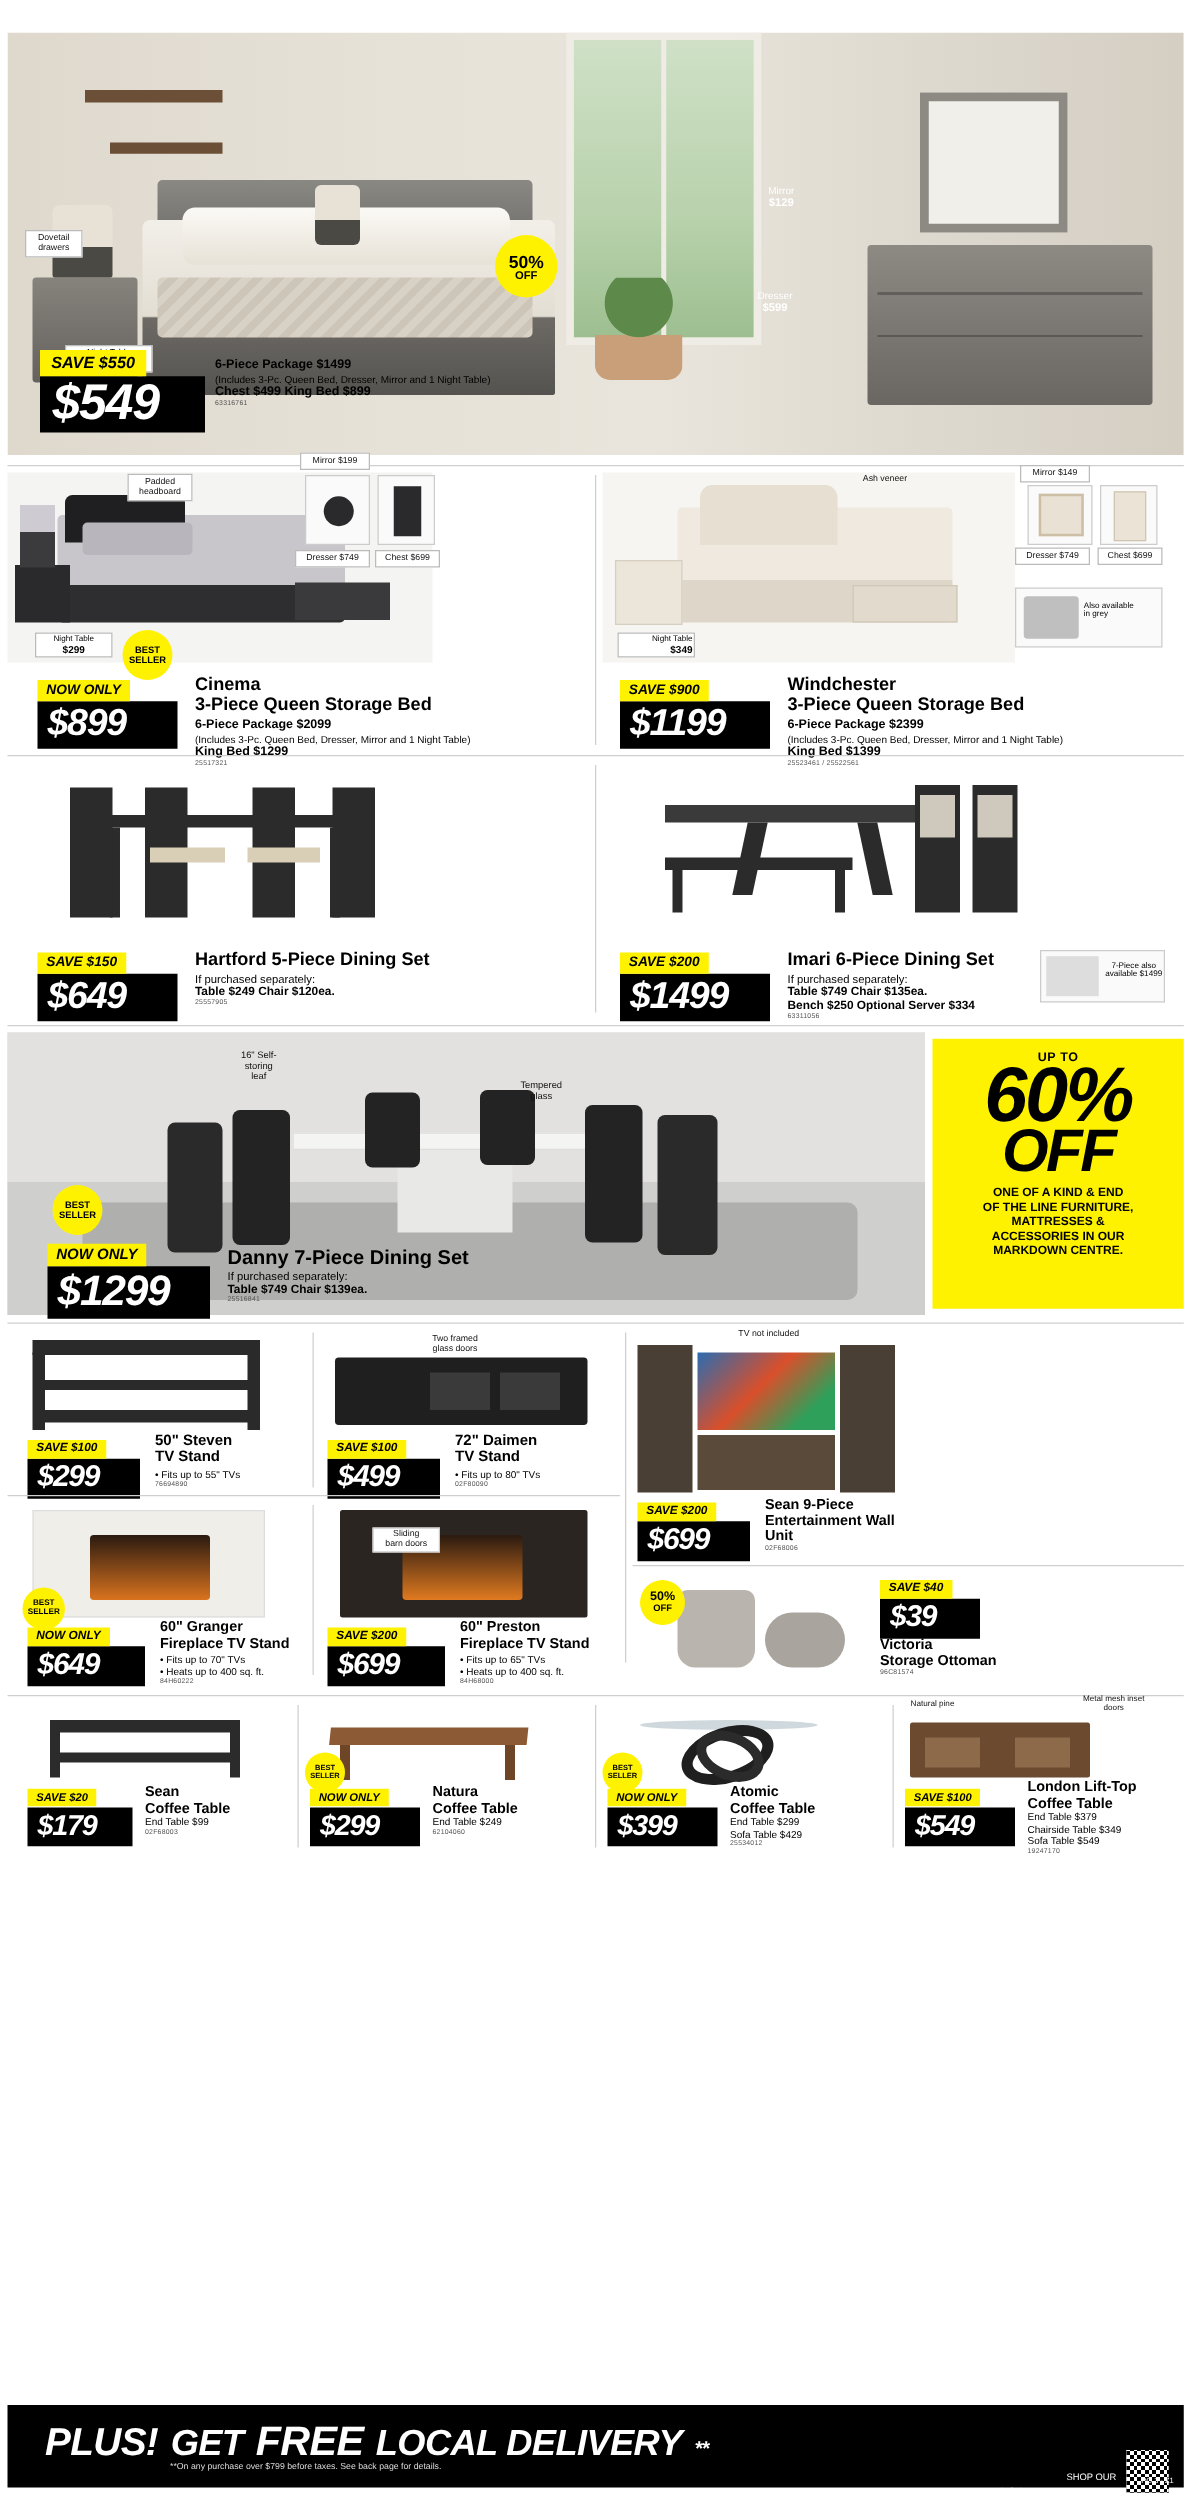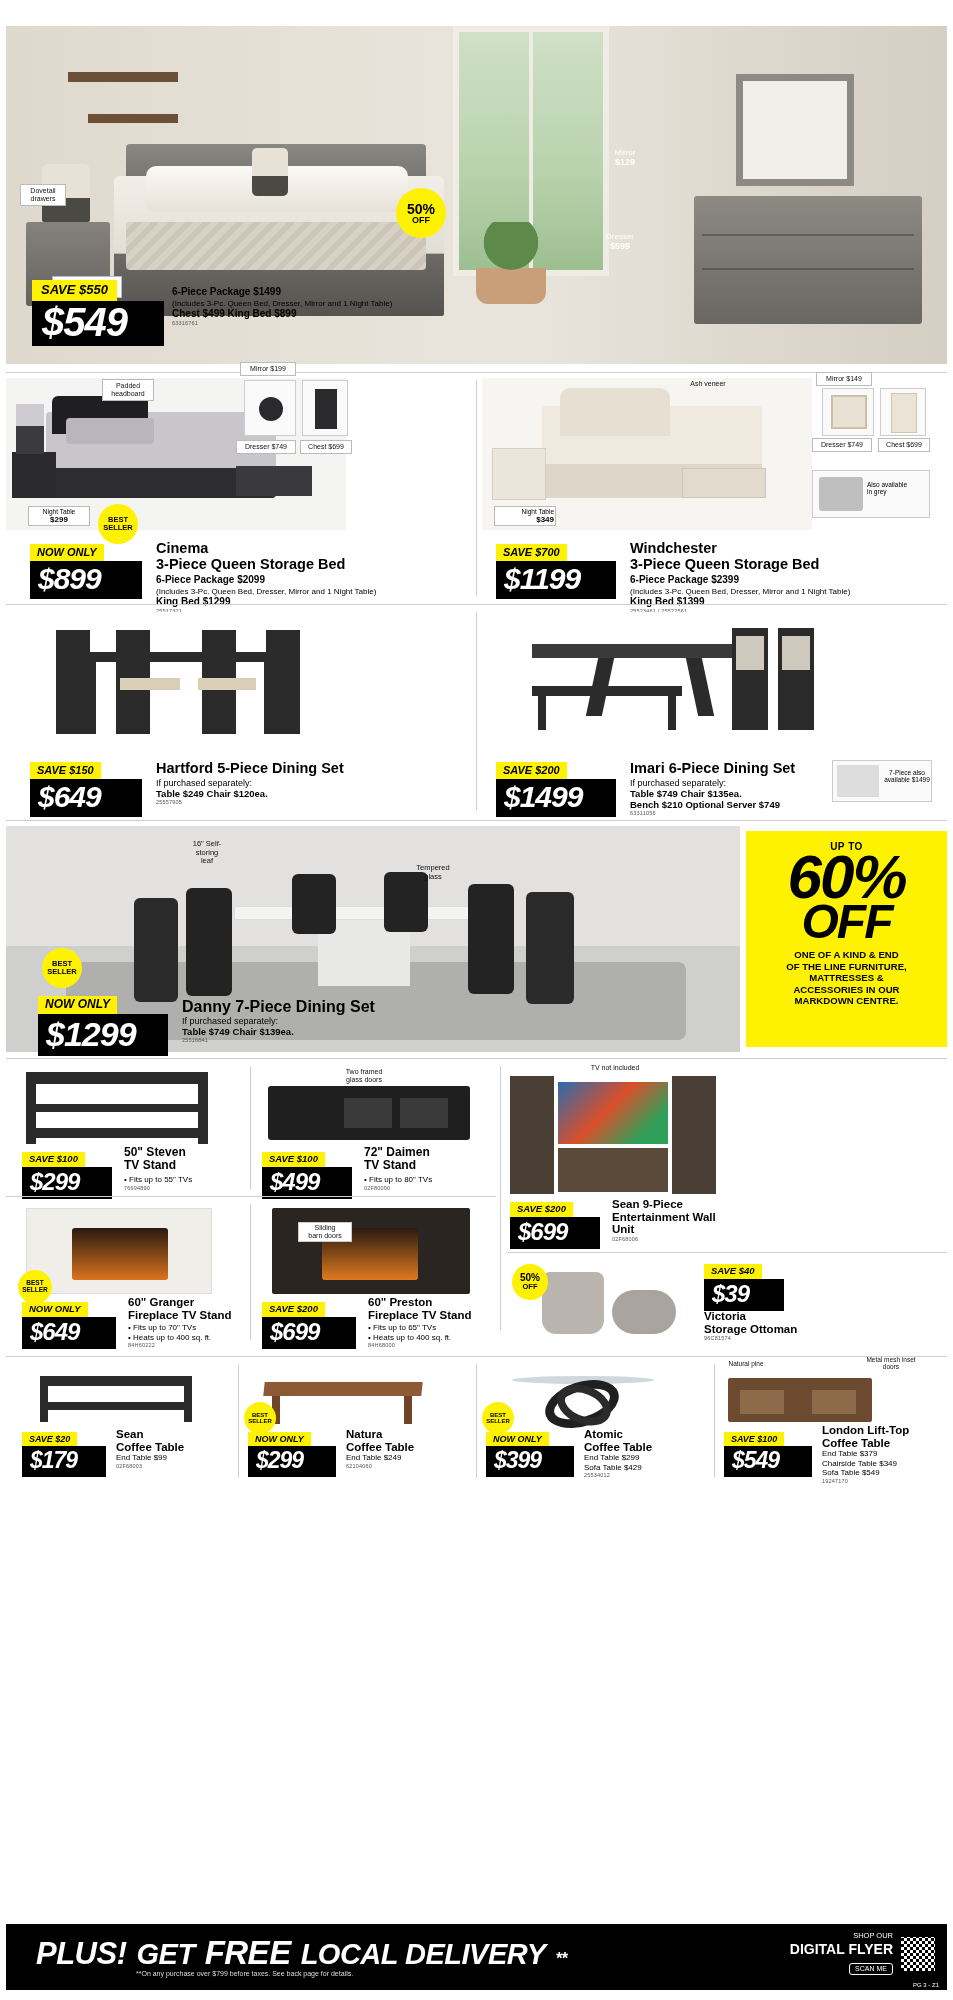--- a/index.html
+++ b/index.html
@@ -289,21 +289,21 @@
     <div class="callout" style="position:absolute;left:330px;top:60px;width:60px;">Dresser $749</div>
     <div class="callout" style="position:absolute;left:396px;top:60px;width:52px;">Chest $699</div>
 
     <div style="position:absolute;left:330px;top:92px;width:118px;height:48px;border:1px solid #ccc;background:#fafafa;">
       <div style="position:absolute;left:6px;top:6px;width:44px;height:34px;background:#bfbfbf;border-radius:3px;"></div>
       <div style="position:absolute;left:54px;top:10px;width:58px;font-size:6.5px;white-space:pre-line;line-height:1.15;">Also available
 in grey</div>
     </div>
 
     <div style="position:absolute;left:14px;top:164px;width:126px;">
-      <div class="save-tag">SAVE $700</div>
+      <div class="save-tag">SAVE $900</div>
       <div class="price-blk" style="font-size:30px;display:block;width:120px;">$1199</div>
     </div>
 
     <div style="position:absolute;left:148px;top:162px;width:300px;">
       <div class="prod-title" style="white-space:pre-line;">Windchester
 3-Piece Queen Storage Bed</div>
       <div class="prod-sub" style="font-weight:bold;margin-top:2px;">6-Piece Package $2399</div>
       <div style="font-size:8px;">(Includes 3-Pc. Queen Bed, Dresser, Mirror and 1 Night Table)</div>
       <div class="prod-sub" style="font-weight:bold;">King Bed $1399</div>
       <div class="prod-sku">25523461 / 25522561</div>
@@ -357,21 +357,21 @@
 available $1499</div>
     </div>
     <div style="position:absolute;left:14px;top:150px;width:126px;">
       <div class="save-tag">SAVE $200</div>
       <div class="price-blk" style="font-size:30px;display:block;width:120px;">$1499</div>
     </div>
     <div style="position:absolute;left:148px;top:150px;width:230px;">
       <div class="prod-title">Imari 6-Piece Dining Set</div>
       <div style="font-size:9px;margin-top:2px;">If purchased separately:</div>
       <div style="font-size:9.5px;font-weight:bold;">Table $749  Chair $135ea.</div>
-      <div style="font-size:9.5px;font-weight:bold;">Bench $210  Optional Server $749</div>
+      <div style="font-size:9.5px;font-weight:bold;">Bench $250  Optional Server $334</div>
       <div class="prod-sku">63311056</div>
     </div>
   </div>
 
   <div class="hline" style="top:820px;"></div>
 
   <div class="panel" style="left:6px;top:826px;width:734px;height:226px;background:#dcdcdc;">
     <div style="position:absolute;inset:0;background:linear-gradient(180deg,#e2e1e0 0 120px,#cfcfce 120px 100%);"></div>
     <div style="position:absolute;left:60px;top:136px;width:620px;height:78px;background:#9a9a99;border-radius:8px;opacity:.6;"></div>
     <div class="sil-l" style="left:228px;top:80px;width:268px;height:14px;background:#f4f4f2;border:1px solid #ddd;"></div>
@@ -641,21 +641,21 @@
       <span class="line1" style="font-size:31px;">PLUS!</span>
       <span class="line1">GET</span>
       <span class="line1 y" style="font-size:33px;">FREE</span>
       <span class="line1">LOCAL DELIVERY</span>
       <span class="line1" style="font-size:16px;">**</span>
     </div>
     <div class="fine" style="position:absolute;left:130px;top:46px;">**On any purchase over $799 before taxes. See back page for details.</div>
 
     <div style="position:absolute;right:12px;top:8px;display:flex;align-items:center;gap:8px;">
       <div style="text-align:right;line-height:1.15;">
-        <div style="font-size:7.5px;">SHOP OUR</div>
+        <div style="font-size:7.5px;margin-top:46px;">SHOP OUR</div>
         <div style="font-size:14px;font-weight:bold;padding-left:10px;">DIGITAL FLYER</div>
         <div style="margin-top:4px;border:1px solid #fff;border-radius:3px;padding:1px 5px;font-size:7px;display:inline-block;">SCAN ME</div>
       </div>
       <div class="qr"></div>
     </div>
 
     <div class="pg">PG 3 - Z1</div>
   </div>
 
 </div>

